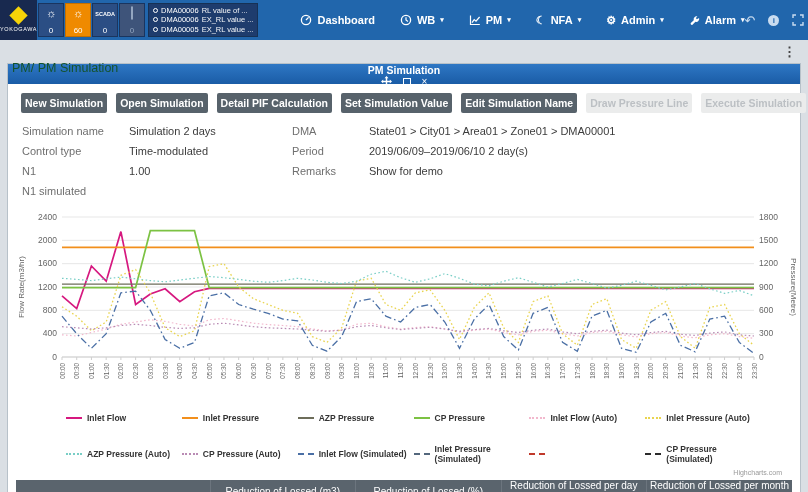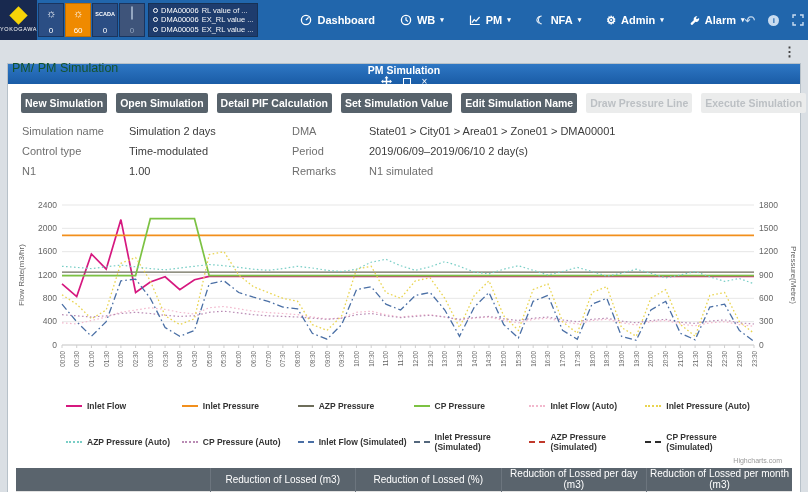--- a/index.html
+++ b/index.html
@@ -231,20 +231,21 @@
       <div class="fvalue">Simulation 2 days</div>
       <div class="flabel">DMA</div>
       <div class="fvalue">State01 &gt; City01 &gt; Area01 &gt; Zone01 &gt; DMA00001</div>
       <div class="flabel">Control type</div>
       <div class="fvalue">Time-modulated</div>
       <div class="flabel">Period</div>
       <div class="fvalue">2019/06/09–2019/06/10    2 day(s)</div>
       <div class="flabel">N1</div>
       <div class="fvalue">1.00</div>
       <div class="flabel">Remarks</div>
+      <div class="fvalue">Show for demo</div>
       <div class="flabel">N1 simulated</div>
       <div class="fvalue"></div>
       <div class="flabel"></div>
       <div class="fvalue"></div>
     </div>
 
   <div class="chartwrap">
     <svg id="chart-svg" width="786" height="188" viewBox="0 0 786 188">
         <line x1="48" y1="150" x2="740" y2="150" stroke="#e7e7e7" stroke-width="1"></line>
         <text x="43" y="152.5" text-anchor="end" font-size="8.5" fill="#666" font-family="Liberation Sans, sans-serif">0</text>
@@ -412,21 +413,20 @@
         <div class="litem">
           <span class="lsample" style="border-top:2px dashed #4a6fa5"></span>
           <span>Inlet Flow (Simulated)</span>
         </div>
         <div class="litem">
           <span class="lsample" style="border-top:2px dashed #53677c"></span>
           <span>Inlet Pressure (Simulated)</span>
         </div>
         <div class="litem">
           <span class="lsample" style="border-top:2px dashed #c0392b"></span>
-          <span>AZP Pressure (Simulated)</span>
         </div>
         <div class="litem">
           <span class="lsample" style="border-top:2px dashed #2b2b2b"></span>
           <span>CP Pressure (Simulated)</span>
         </div>
       </div>
     <div class="credit">Highcharts.com</div>
   </div>
 
   <div class="tablewrap">

